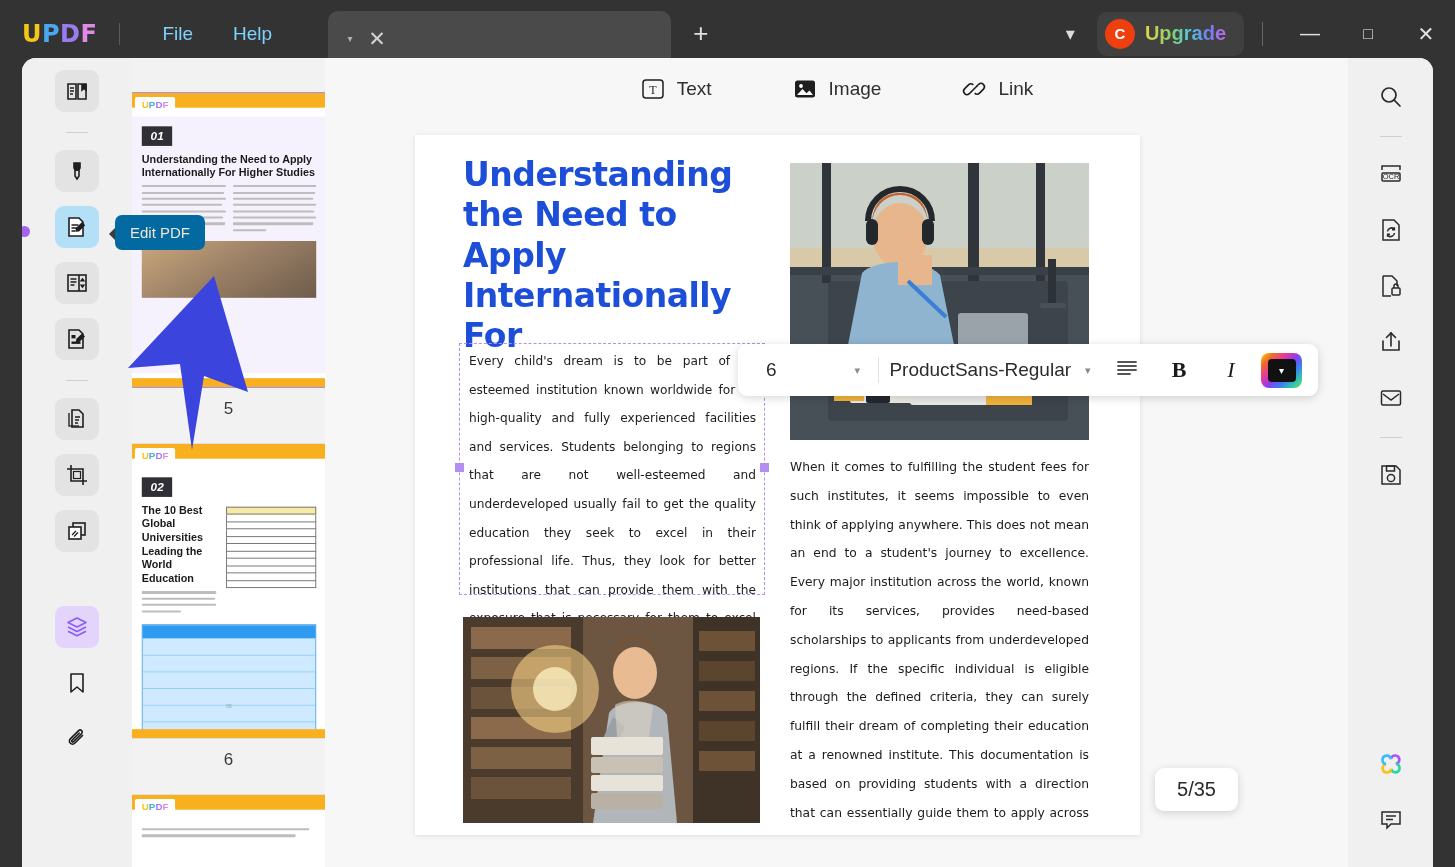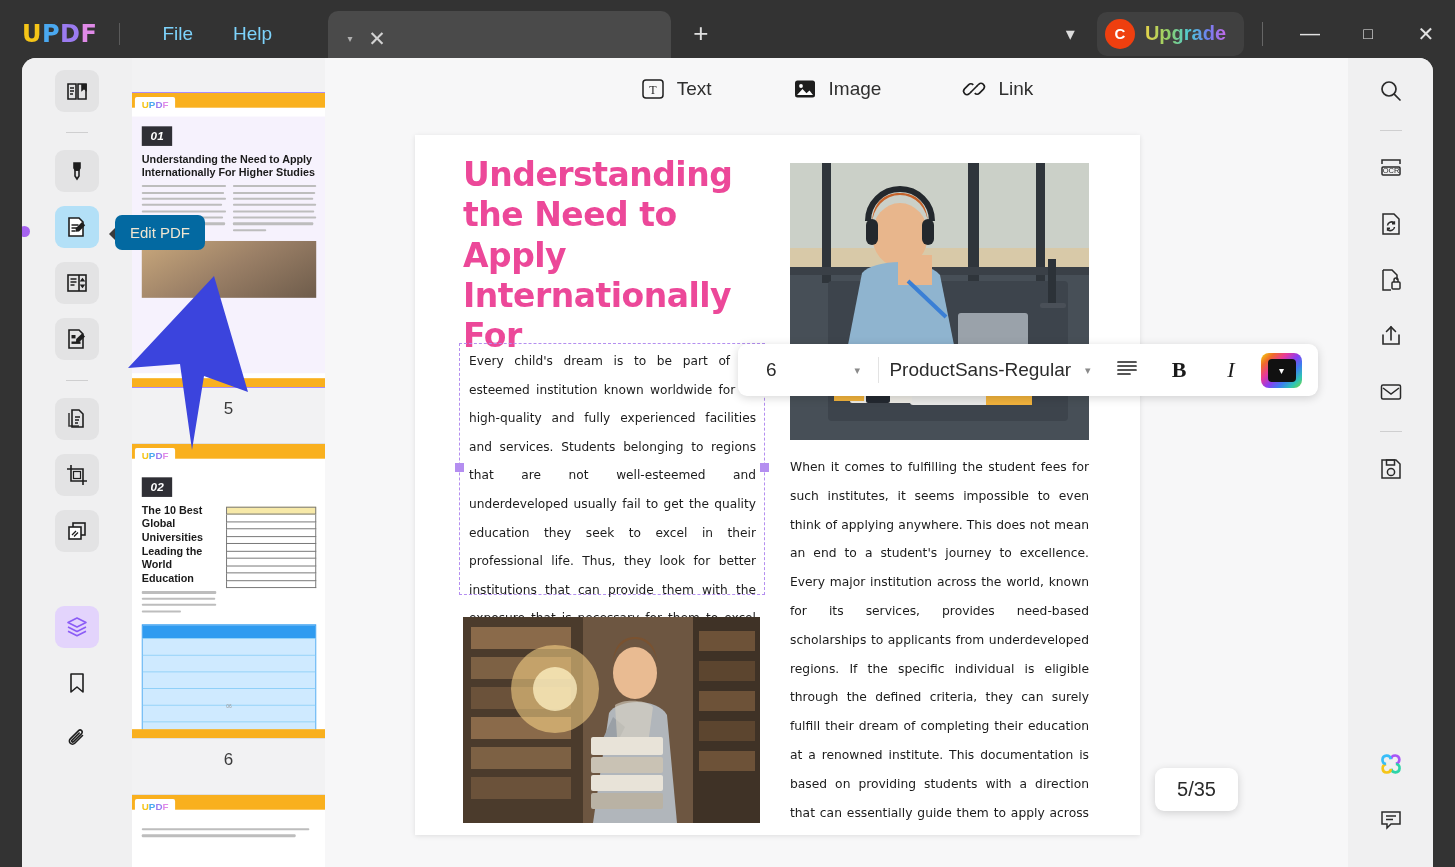--- a/index.html
+++ b/index.html
@@ -215,21 +215,21 @@
     position: absolute; left: 90px; top: 77px;
     width: 725px; height: 700px;
     background: #fff;
     box-shadow: 0 1px 5px rgba(0,0,0,.10);
     overflow: hidden;
   }
   .doc-h {
     position: absolute; left: 48px; top: 20px;
     width: 320px;
     font-size: 33px; line-height: 1.22;
-    font-weight: bold; color: #ec4899;
+    font-weight: bold; color: #1d4ed8;
     letter-spacing: -.5px;
     font-family: "DejaVu Sans", sans-serif;
   }
   .doc-img-1 {
     position: absolute; left: 375px; top: 28px;
     width: 299px; height: 277px;
     background: linear-gradient(160deg,#cfd6d8 0%,#b9b3a0 25%,#7e8a90 55%,#3c4248 100%);
     overflow: hidden;
   }
   .doc-img-2 {
@@ -312,21 +312,21 @@
     padding: 10px 22px;
     font-size: 20px; color: #2b2b2b;
     z-index: 25;
   }
 
   
   .rightrail {
     width: 85px; height: 100%;
     background: #f0f0f1;
     display: flex; flex-direction: column; align-items: center;
-    padding-top: 12px;
+    padding-top: 18px;
     flex: none;
     position: relative;
   }
   .rtool {
     width: 42px; height: 42px;
     display: flex; align-items: center; justify-content: center;
     margin-bottom: 14px;
   }
   .rail-sep2 { width: 22px; height: 1px; background: #cfcfd0; margin: 4px 0 16px 0; }
   .rbottom { position: absolute; bottom: 12px; left: 0; width: 100%;

